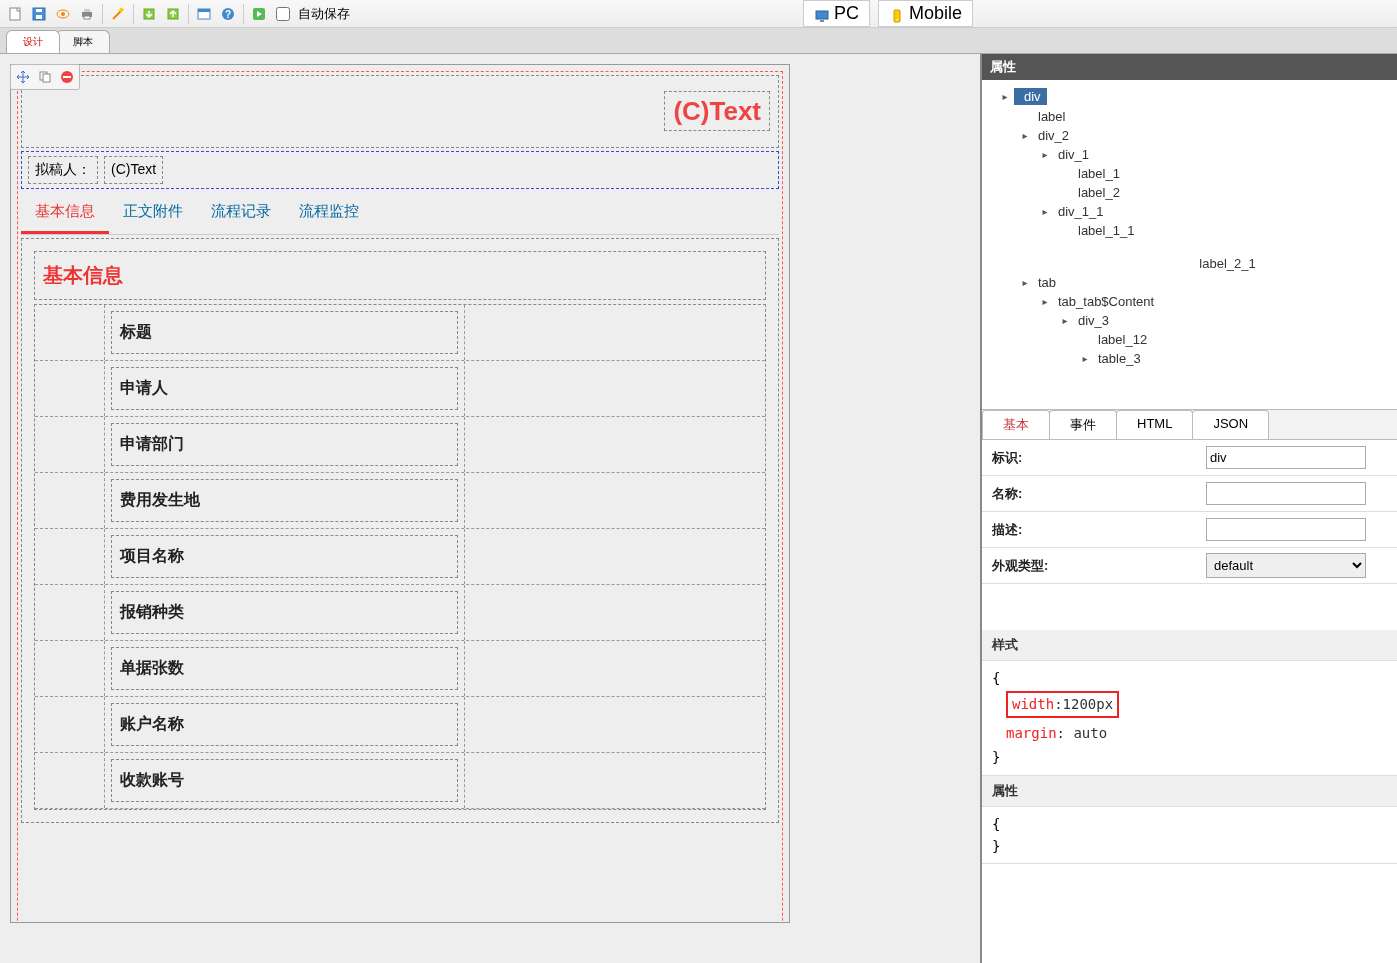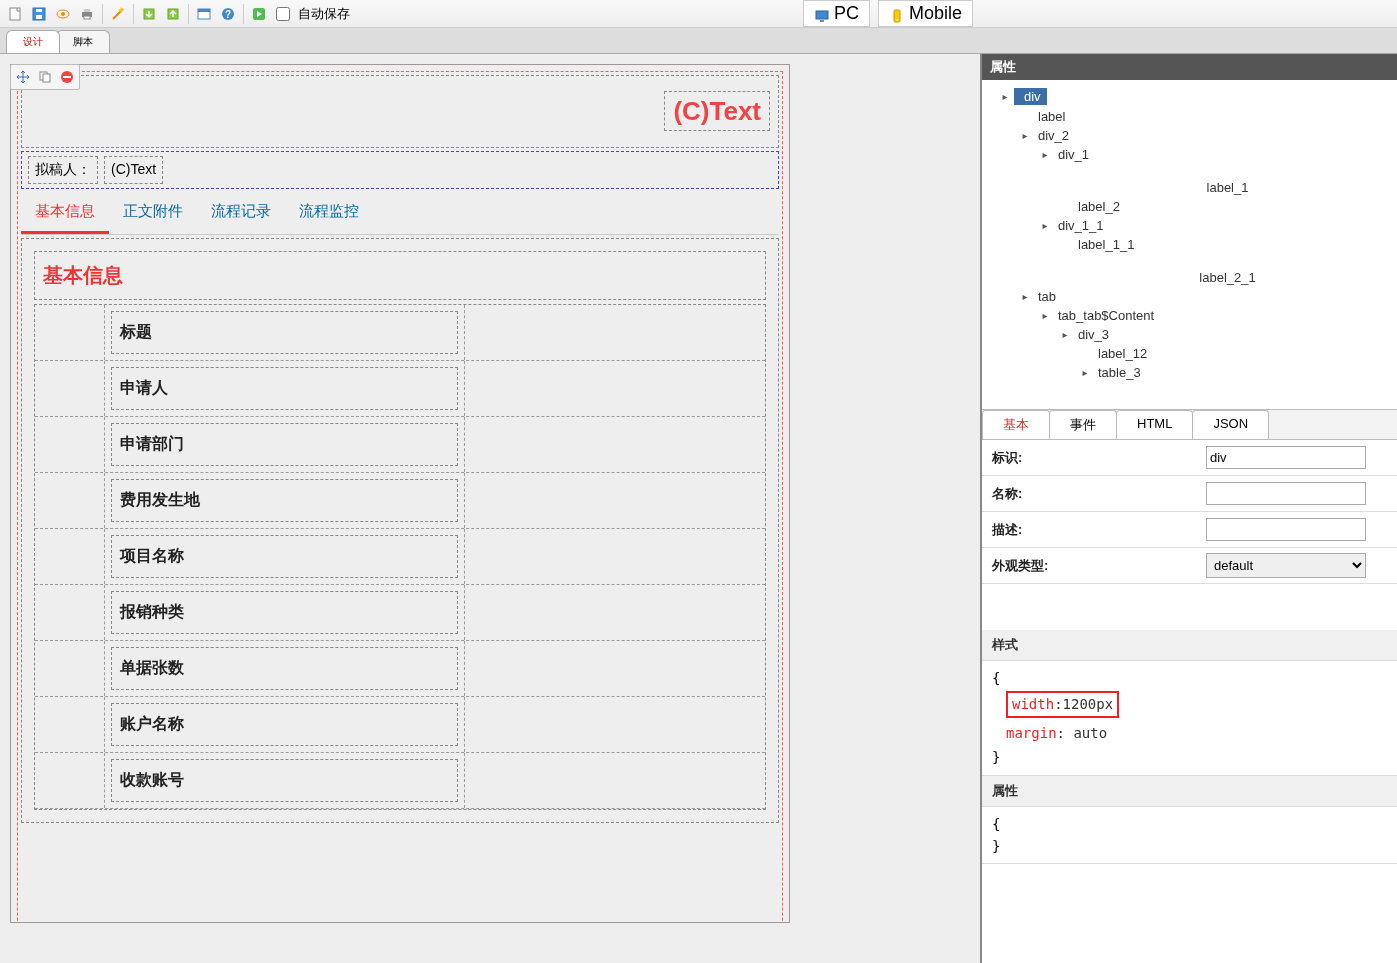--- a/index.html
+++ b/index.html
@@ -290,21 +290,21 @@
           <span class="tag">
             <div><span class="nm">div_2</span></div>
           </span>
         </div>
         <div class="tn" style="padding-left: 52px;">
           <span class="tw">▸</span>
           <span class="tag">
             <div><span class="nm">div_1</span></div>
           </span>
         </div>
-        <div class="tn" style="padding-left: 72px; flex-direction: column;">
+        <div class="tn" style="padding-left: 72px;">
           <span class="tw"></span>
           <span class="tag"><label></label></span>
           <span class="nm">label_1</span>
         </div>
         <div class="tn" style="padding-left: 72px;">
           <span class="tw"></span>
           <span class="tag"><label></label></span>
           <span class="nm">label_2</span>
         </div>
         <div class="tn" style="padding-left: 52px;">

